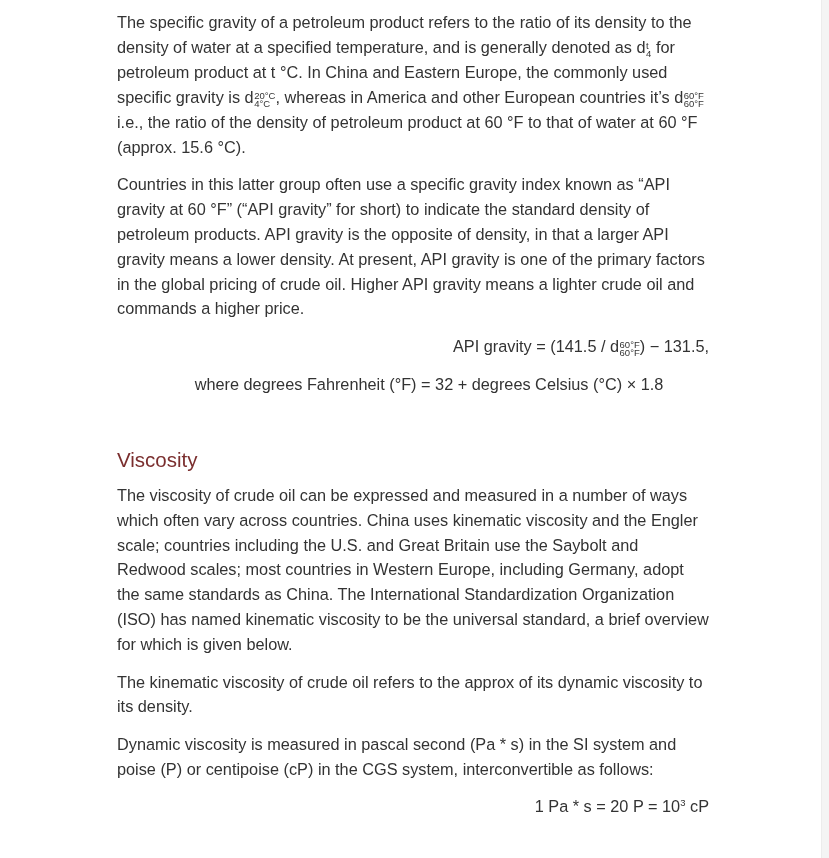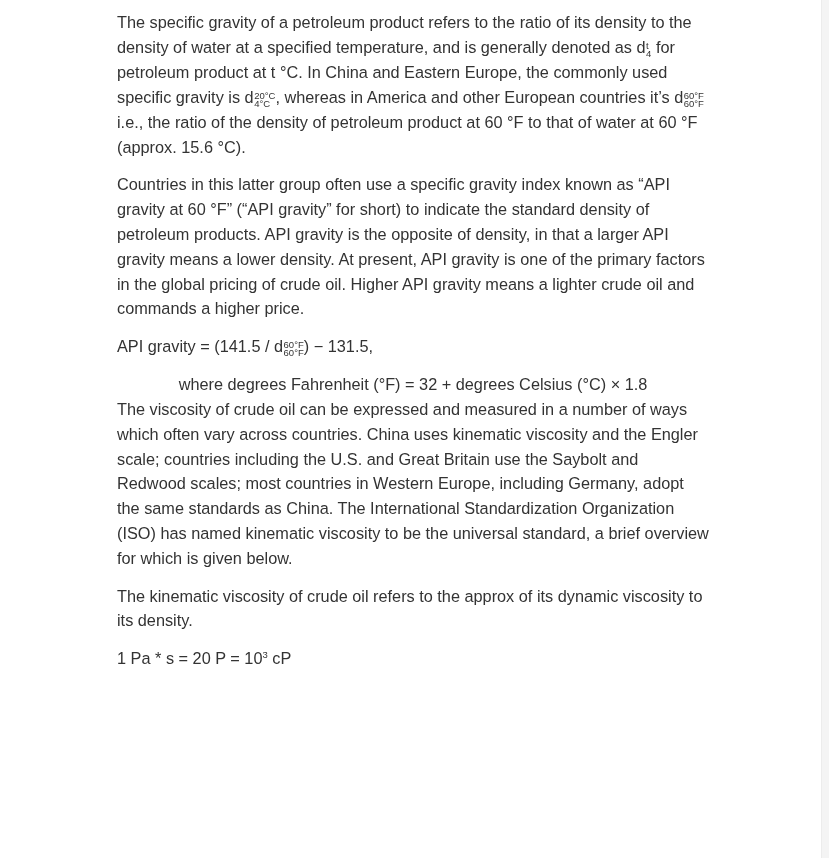--- a/index.html
+++ b/index.html
@@ -6,22 +6,22 @@
   body {
     width: 829px; height: 858px; overflow: hidden; background: #ffffff;
     font-family: "Liberation Sans", sans-serif; color: #333333;
     position: relative;
   }
   .content {
     position: absolute; left: 117px; top: 10px; width: 592px;
     font-size: 16.3px; line-height: 24.9px;
   }
   p { margin: 0 0 12.5px 0; }
-  .eq { text-align: left; margin: 0 0 13px 0; }
-  .eq2 { text-align: center; margin: 0; position: relative; left: 0; }
+  .eq { text-align: right; margin: 0 0 13px 0; }
+  .eq2 { text-align: center; margin: 0; position: relative; left: 16px; }
   h2 {
     font-weight: normal; color: #7a2e2e; font-size: 20.5px;
     margin: 50px 0 10px 0; line-height: 26px;
   }
   .ss { display: inline-block; vertical-align: -4px; line-height: 8px; font-size: 9.5px; margin-left: 0.5px; }
   .ss span { display: block; }
   sup.c { font-size: 9.5px; vertical-align: 6px; line-height: 0; }
   .scroll-track {
     position: absolute; right: 0; top: 0; width: 7px; height: 858px; background: #f4f4f4;
     border-left: 1px solid #ececec;
@@ -32,19 +32,21 @@
 
 <div class="content">
   <p><span>The specific gravity of a petroleum product refers to the ratio of its density to the density of water at a specified temperature, and is generally denoted as d</span><span class="ss"><span>t</span><span>4</span></span><span> for petroleum product at t °C. In China and Eastern Europe, the commonly used specific gravity is d</span><span class="ss"><span>20°C</span><span>4°C</span></span><span>, whereas in America and other European countries it’s d</span><span class="ss"><span>60°F</span><span>60°F</span></span><span> i.e., the ratio of the density of petroleum product at 60 °F to that of water at 60 °F (approx. 15.6 °C).</span></p>
 
   <p>Countries in this latter group often use a specific gravity index known as “API gravity at 60 °F” (“API gravity” for short) to indicate the standard density of petroleum products. API gravity is the opposite of density, in that a larger API gravity means a lower density. At present, API gravity is one of the primary factors in the global pricing of crude oil. Higher API gravity means a lighter crude oil and commands a higher price.</p>
 
   <p class="eq"><span>API gravity = (141.5 / d</span><span class="ss"><span>60°F</span><span>60°F</span></span><span>) − 131.5,</span></p>
 
   <p class="eq2">where degrees Fahrenheit (°F) = 32 + degrees Celsius (°C) × 1.8</p>
 
+  <h2>Viscosity</h2>
 
   <p>The viscosity of crude oil can be expressed and measured in a number of ways which often vary across countries. China uses kinematic viscosity and the Engler scale; countries including the U.S. and Great Britain use the Saybolt and Redwood scales; most countries in Western Europe, including Germany, adopt the same standards as China. The International Standardization Organization (ISO) has named kinematic viscosity to be the universal standard, a brief overview for which is given below.</p>
   <p>The kinematic viscosity of crude oil refers to the approx of its dynamic viscosity to its density.</p>
+  <p>Dynamic viscosity is measured in pascal second (Pa * s) in the SI system and poise (P) or centipoise (cP) in the CGS system, interconvertible as follows:</p>
   <p class="eq"><span>1 Pa * s = 20 P = 10</span><sup class="c">3</sup><span> cP</span></p>
 </div>
 
 <div class="scroll-track"></div>
 
 </body></html>

